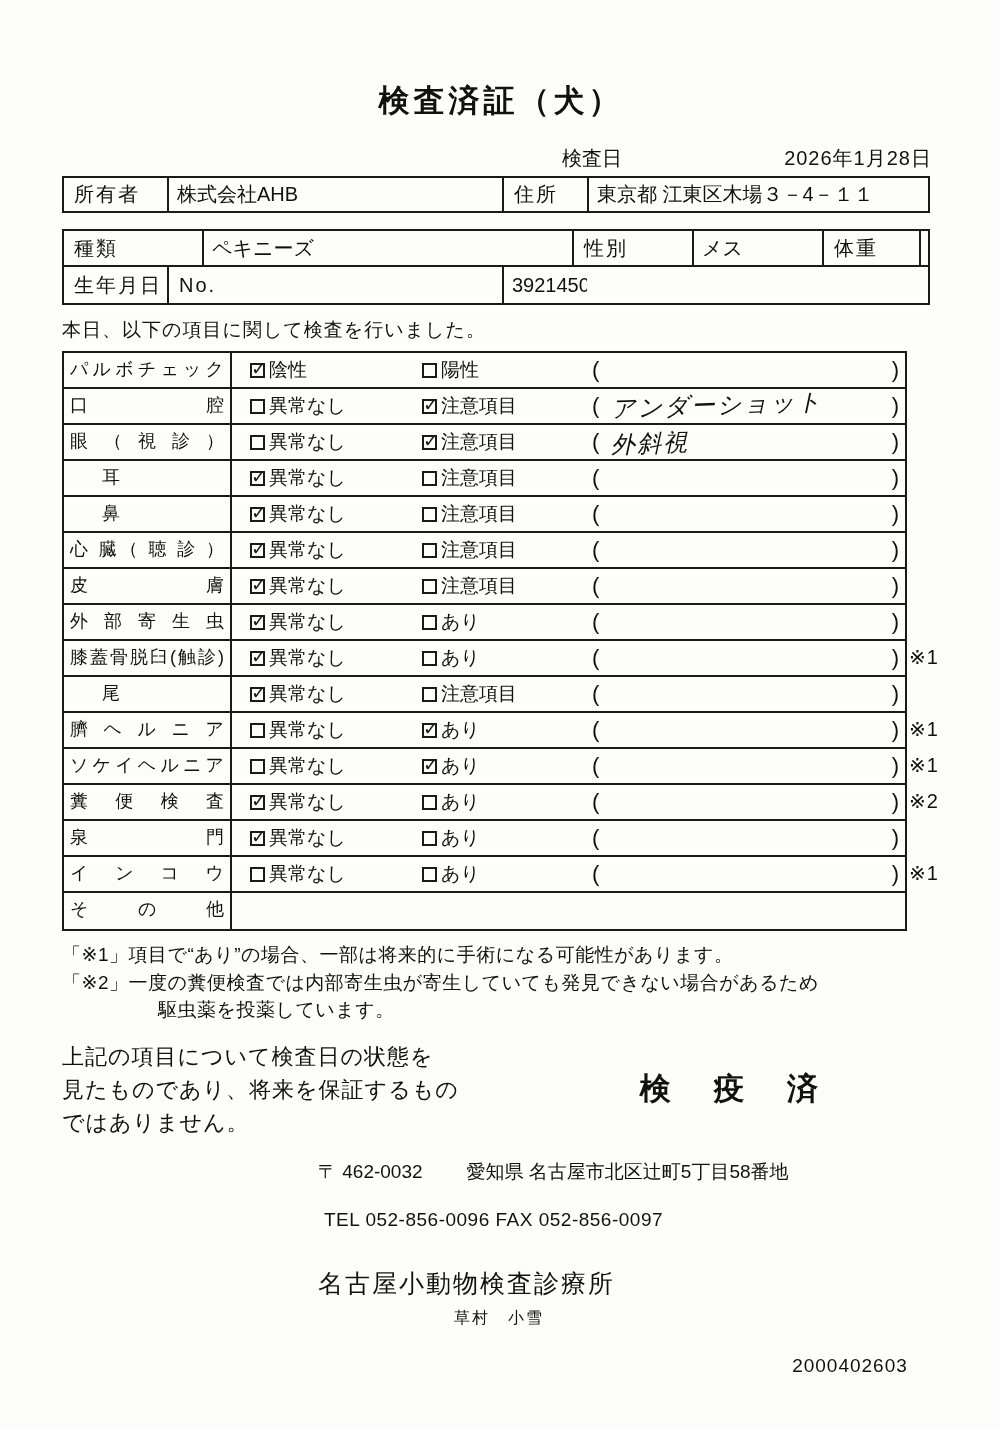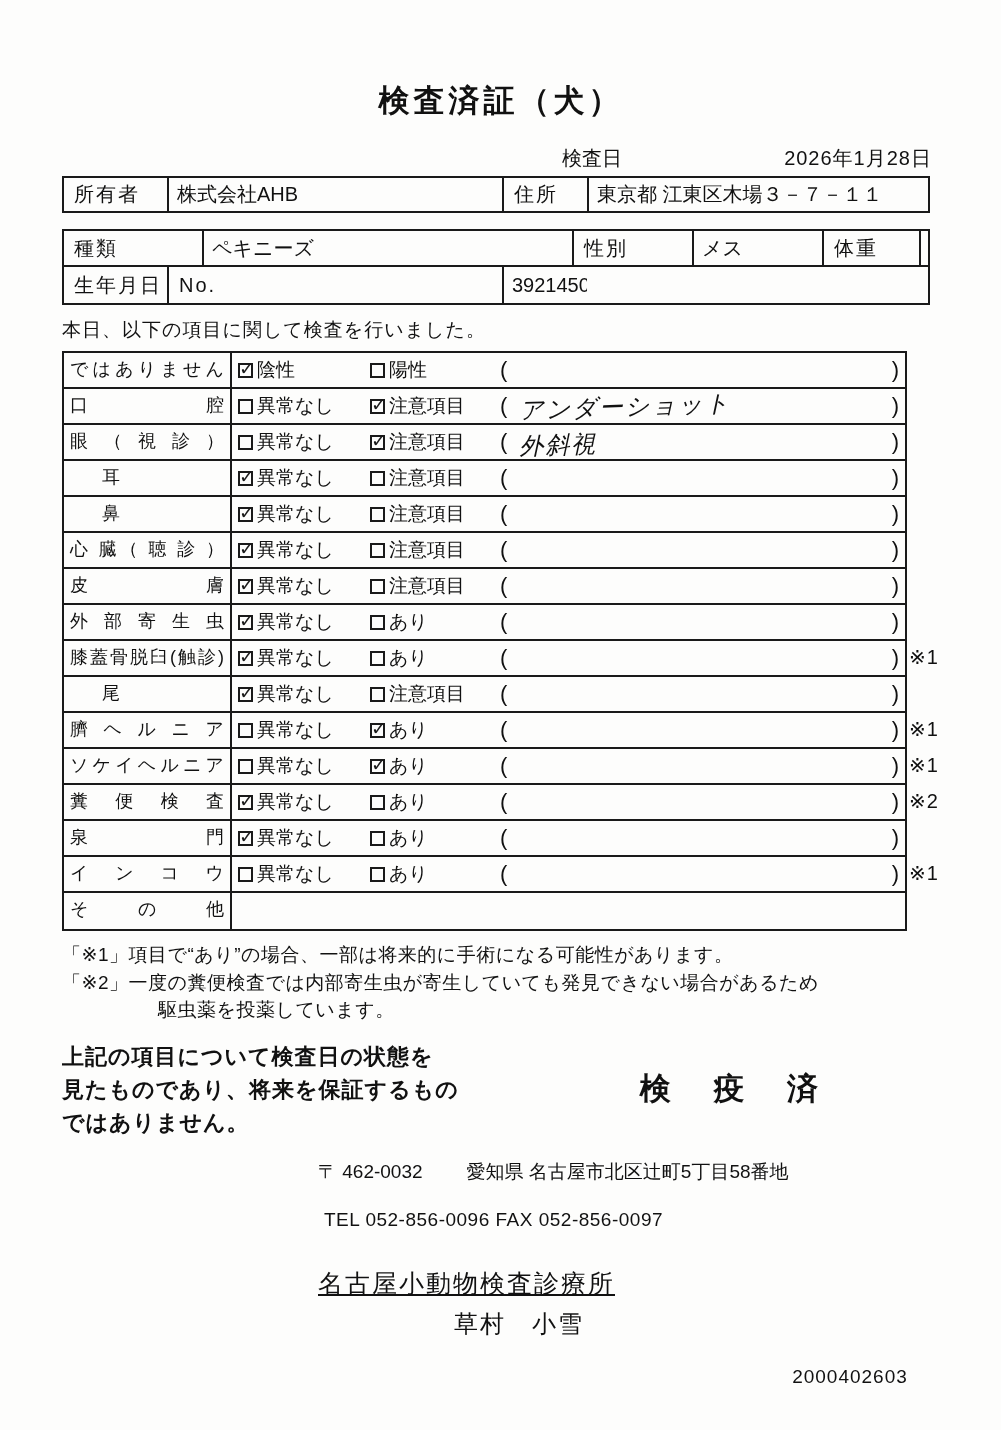--- a/index.html
+++ b/index.html
@@ -33,66 +33,66 @@
   
   .etable { margin-top:8px; width:845px; border:2px solid #1a1a1a; }
   .erow { display:flex; height:36px; border-bottom:2px solid #1a1a1a; position:relative; }
   .erow:last-child { border-bottom:none; }
   .erow .ilabel {
     width:168px; border-right:2px solid #1a1a1a; padding:0 6px; font-size:18px;
     display:block; line-height:32px; text-align:justify; text-align-last:justify;
     white-space:nowrap; overflow:hidden;
   }
   .erow .ilabel.center { text-align-last:left; padding-left:38px; }
-  .erow .rowbody { flex:1; display:flex; align-items:center; padding-left:6px; font-size:19px; }
+  .erow .rowbody { flex:1; display:flex; align-items:center; padding-left:18px; font-size:19px;gap:40px; }
   .opt { display:flex; align-items:center; }
   .opt1 { width:132px; }
   .opt2 { width:130px; }
   .cb { position:relative; width:15px; height:15px; border:2px solid #1a1a1a; margin-right:4px; flex:0 0 auto; }
   .cb[data-checked="true"]::after {
     content:"✓"; position:absolute; left:-1px; top:-8px; font-size:19px; font-weight:bold; color:#1a1a1a;
   }
   .parenwrap { flex:1; display:flex; align-items:center; font-size:22px; padding-right:6px; }
   .paren { font-family:"Liberation Sans","DejaVu Sans",sans-serif; }
   .ntext { flex:1; margin-left:12px; font-size:19px; }
   .ntext.hand { font-style:italic; font-size:24px; letter-spacing:2px; transform:rotate(-2deg); font-family:"DejaVu Sans",sans-serif; position:relative; top:-2px; }
   .mark { position:absolute; right:-48px; top:4px; width:44px; font-size:20px; letter-spacing:1px; }
 
   .footnotes { margin-top:10px; font-size:19px; line-height:1.45; letter-spacing:0.5px; }
   .footnotes .indent { padding-left:96px; }
 
   .bottomflex { display:flex; margin-top:16px; }
-  .disclaimer { font-size:22px; font-weight:700; line-height:1.5; white-space:pre-line; letter-spacing:1px; }
+  .disclaimer { font-size:22px; font-weight:400; line-height:1.5; white-space:pre-line; letter-spacing:1px; }
   .stamp { margin-left:auto; margin-right:110px; align-self:center; font-size:31px; font-weight:bold; letter-spacing:12px;font-family:Liberation Mono, monospace; }
 
   .addr1 { margin-top:20px; margin-left:256px; font-size:19px; display:flex; }
   .addr1 .gap { width:44px; }
   .tel { margin-top:24px; margin-left:262px; font-size:19px; letter-spacing:0.5px; }
-  .clinic { margin-top:36px; margin-left:256px; font-size:25px; letter-spacing:2px;text-decoration:underline; }
-  .person { margin-top:8px; margin-left:392px; font-size:24px; letter-spacing:2px; }
+  .clinic { margin-top:36px; margin-left:256px; font-size:25px; letter-spacing:2px; }
+  .person { margin-top:8px; margin-left:392px; font-size:16px; letter-spacing:2px; }
   .serial { margin-top:26px; margin-left:698px; font-size:19px; letter-spacing:1px;text-align:center; }
 </style>
 </head>
 <body>
 
 <div class="page">
   <div class="content">
 
     <div class="title">検査済証（犬）</div>
 
     <div class="date-row">
       <span class="dlabel">検査日</span>
       <span class="dval">2026年1月28日</span>
     </div>
 
     <div class="gtable owner">
       <div class="cell first lab">所有者</div>
       <div class="cell">株式会社AHB</div>
       <div class="cell lab">住所</div>
-      <div class="cell">東京都 江東区木場３－７－１１</div>
+      <div class="cell">東京都 江東区木場３－4－１１</div>
     </div>
 
     <div class="gtable info1">
       <div class="cell first lab">種類</div>
       <div class="cell">ペキニーズ</div>
       <div class="cell lab">性別</div>
       <div class="cell">メス</div>
       <div class="cell lab">体重</div>
       <div class="cell weightcell">
         <span>1604</span>
@@ -103,21 +103,21 @@
       <div class="cell first lab">生年月日</div>
       <div class="cell lab">No.</div>
       <div class="cell">392145000967959</div>
     </div>
 
     <div class="intro">本日、以下の項目に関して検査を行いました。</div>
 
     <div class="etable">
 
       <div class="erow">
-        <div class="ilabel">ではありません</div>
+        <div class="ilabel">パルボチェック</div>
         <div class="rowbody">
           <span class="opt opt1">
               <span class="cb" data-checked="true"></span>
               <span>陰性</span>
             </span>
           <span class="opt opt2">
               <span class="cb" data-checked="false"></span>
               <span>陽性</span>
             </span>
           <span class="parenwrap">

